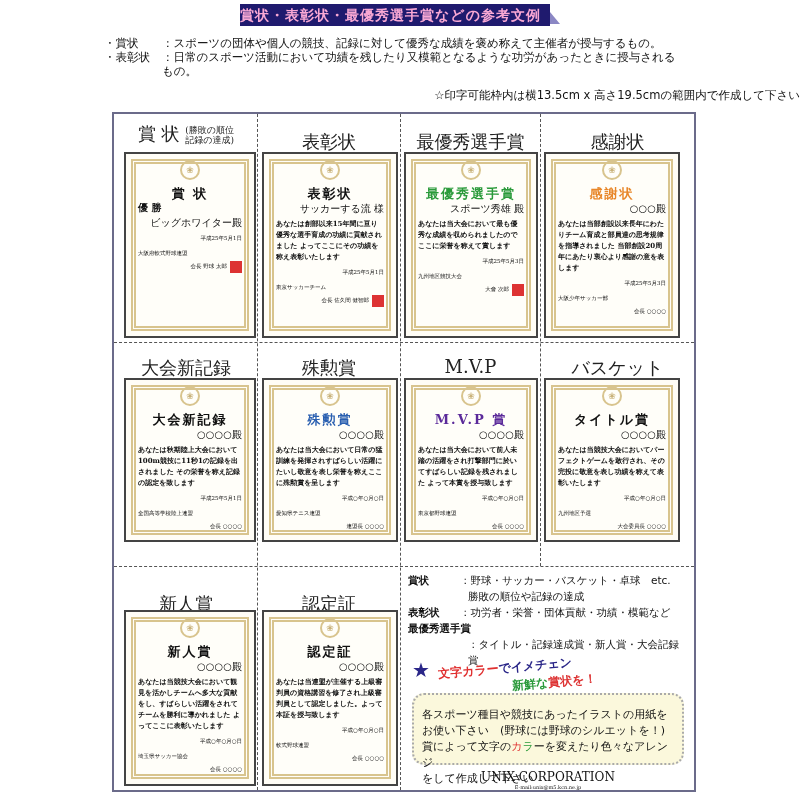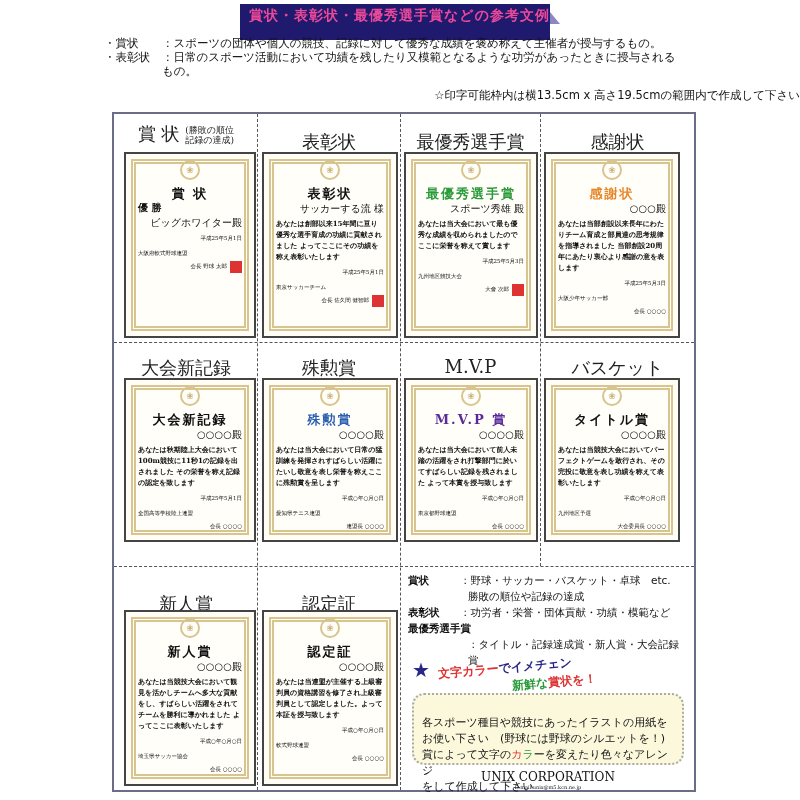--- a/index.html
+++ b/index.html
@@ -1,19 +1,19 @@
 <!DOCTYPE html>
 <html><head>
 <meta charset="utf-8">
 <style>
   html, body { margin:0; padding:0; }
   body { width:800px; height:800px; background:#ffffff; position:relative; overflow:hidden;
          font-family:"DejaVu Sans", sans-serif; color:#111; }
-  .banner { position:absolute; left:240px; top:4px; width:310px; height:36px; background:#1f1a6e;
-            color:#ec4899; font-weight:bold; font-size:14px; line-height:22px; text-align:right; letter-spacing:1px; }
+  .banner { position:absolute; left:240px; top:4px; width:310px; height:22px; background:#1f1a6e;
+            color:#f9a8d4; font-weight:bold; font-size:14px; line-height:22px; text-align:left; letter-spacing:1px; }
   .banner-tail { position:absolute; left:550px; top:12px; width:0; height:0;
                  border-left:10px solid #8b87c4; border-top:12px solid transparent; }
   .defs { position:absolute; left:104px; top:36px; width:580px; font-size:11.5px; line-height:14px; }
   .defs .row { display:flex; }
   .defs .term { width:58px; white-space:nowrap; }
   .defs .desc { flex:1; }
   .note { position:absolute; left:0; width:800px; top:88px; text-align:right; font-size:11.5px; }
 
   .frame { position:absolute; left:112px; top:112px; width:584px; height:680px; border:2px solid #6b6b8a; box-sizing:border-box; }
   .vline { position:absolute; border-left:1px dashed #555; }
@@ -40,21 +40,21 @@
   .info { position:absolute; left:408px; top:572px; width:280px; font-size:10.5px; line-height:16px; }
   .info .lbl { font-family:"DejaVu Serif", serif; font-weight:bold; display:inline-block; width:52px; }
   .info .indent { padding-left:60px; }
   .slogan { position:absolute; left:412px; top:656px; width:270px; height:34px; }
   .slogan .star { position:absolute; left:0; top:2px; font-size:20px; color:#2a2688; }
   .slogan .s1 { position:absolute; left:26px; top:4px; font-weight:bold; font-size:12px; color:#e03030; transform:rotate(-5deg); }
   .slogan .s1 .blue { color:#2a2688; }
   .slogan .s2 { position:absolute; left:100px; top:18px; font-weight:bold; font-size:12px; color:#2a9a3a; transform:rotate(-5deg); }
   .slogan .s2 .red { color:#d33; }
   .tip { position:absolute; left:412px; top:693px; width:272px; height:72px; background:#fbf8dc;
-         border:2px dotted #aaa; border-radius:12px; box-sizing:border-box; padding:20px 8px; font-size:11px; line-height:16px; }
+         border:2px dotted #aaa; border-radius:12px; box-sizing:border-box; padding:12px 8px; font-size:11px; line-height:16px; }
   .tip .r { color:#e03030; } .tip .g { color:#2a9a3a; }
   .footer { position:absolute; left:408px; top:770px; width:280px; text-align:center; font-family:"DejaVu Serif", serif; }
   .footer .company { font-size:12px; font-weight:normal; }
   .footer .email { font-size:5px; }
 </style>
 </head>
 <body>
 
 <div class="banner">賞状・表彰状・最優秀選手賞などの参考文例</div>
 <div class="banner-tail"></div>

